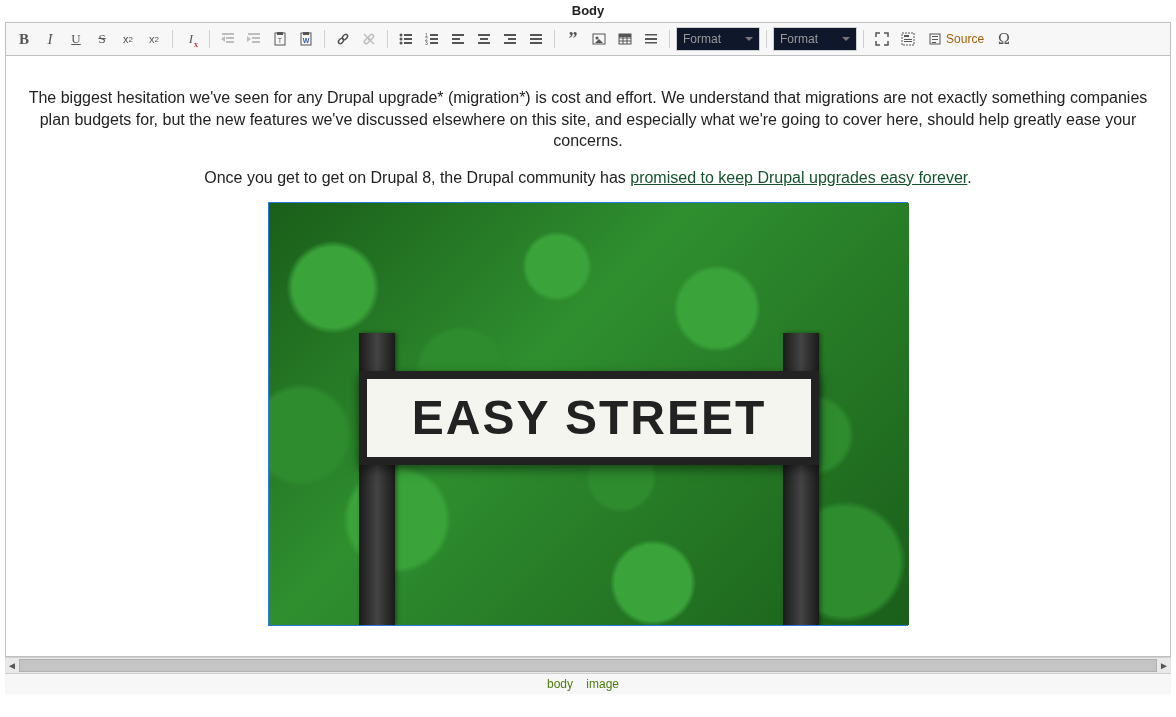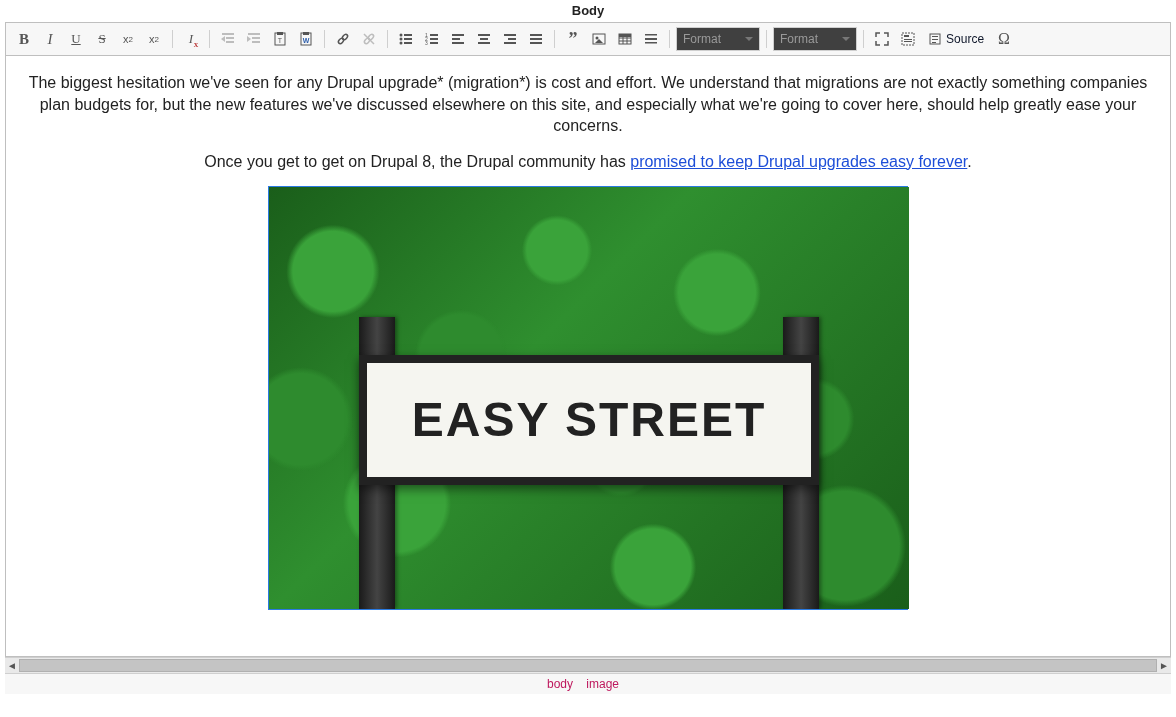--- a/index.html
+++ b/index.html
@@ -46,54 +46,54 @@
     width: 1px;
     height: 18px;
     background: #cfcfcf;
     margin: 0 4px;
   }
   .tb-combo {
     display: flex;
     align-items: center;
     height: 24px;
     border: 1px solid #cfcfcf;
-    background: #404040;
+    background: #0f172a;
     padding: 0 6px;
     color: #999;
     font-size: 12px;
     gap: 24px;
     cursor: pointer;
   }
   .tb-combo .caret {
     width: 0; height: 0;
     border-left: 4px solid transparent;
     border-right: 4px solid transparent;
     border-top: 4px solid #777;
   }
   .tb-source {
     display: flex; align-items: center; gap: 4px;
     height: 24px; padding: 0 6px; cursor: pointer;
-    color: #0f172a; font-size: 12px;
+    color: #a16207; font-size: 12px;
   }
   .content-area {
     position: relative;
     height: 600px;
     overflow-y: scroll;
     overflow-x: hidden;
     padding: 0;
     background: #fff;
   }
   .content-inner {
     padding: 16px;
     font-size: 16px;
     line-height: 1.35;
     height: 900px; 
   }
-  .content-inner p { margin: 0 0 14px 0; }
-  a.visited { color: #1d4ed8; text-decoration: underline; }
+  .content-inner p { margin: 15px 0 14px 0; }
+  a.visited { color: #14532d; text-decoration: underline; }
   .selected-block {
     width: 640px;
     margin: 0 auto;
     border: 1px solid #2a7ae2;
     padding: 0;
   }
   .sign-img {
     width: 640px;
     height: 422px;
     background: linear-gradient(135deg,#1a5e1a 0%, #2f8f2f 40%, #1a5e1a 100%);
@@ -122,21 +122,21 @@
     bottom: 0;
     background: linear-gradient(90deg, #1a1a1a, #444, #1a1a1a);
     box-shadow: 2px 0 4px rgba(0,0,0,0.4);
   }
   .signpost.left { left: 90px; }
   .signpost.right { right: 90px; }
   .signboard {
     position: absolute;
     left: 90px; right: 90px;
     top: 168px;
-    height: 130px;
+    height: 94px;
     background: #f5f5f0;
     border: 8px solid #222;
     display: flex;
     align-items: center;
     justify-content: center;
     font-family: Arial, Helvetica, sans-serif;
     font-weight: 900;
     font-size: 48px;
     letter-spacing: 2px;
     color: #222;
@@ -171,21 +171,21 @@
     color: #555;
     font-size: 10px;
   }
   .hscroll .arrow.l { left: 0; }
   .hscroll .arrow.r { right: 0; }
   .path-bar {
     border-top: 1px solid #cfcfcf;
     background: #f7f7f7;
     padding: 3px 12px;
     font-size: 12px;
-    color: #be185d;
+    color: #4d7c0f;
     margin: 0 4px;
   }
   .path-bar span { margin-right: 10px; cursor: pointer; }
   svg { display: block; }
 </style>
 </head>
 <body>
 
 <div class="wrap">
   <div class="field-label">Body</div>

